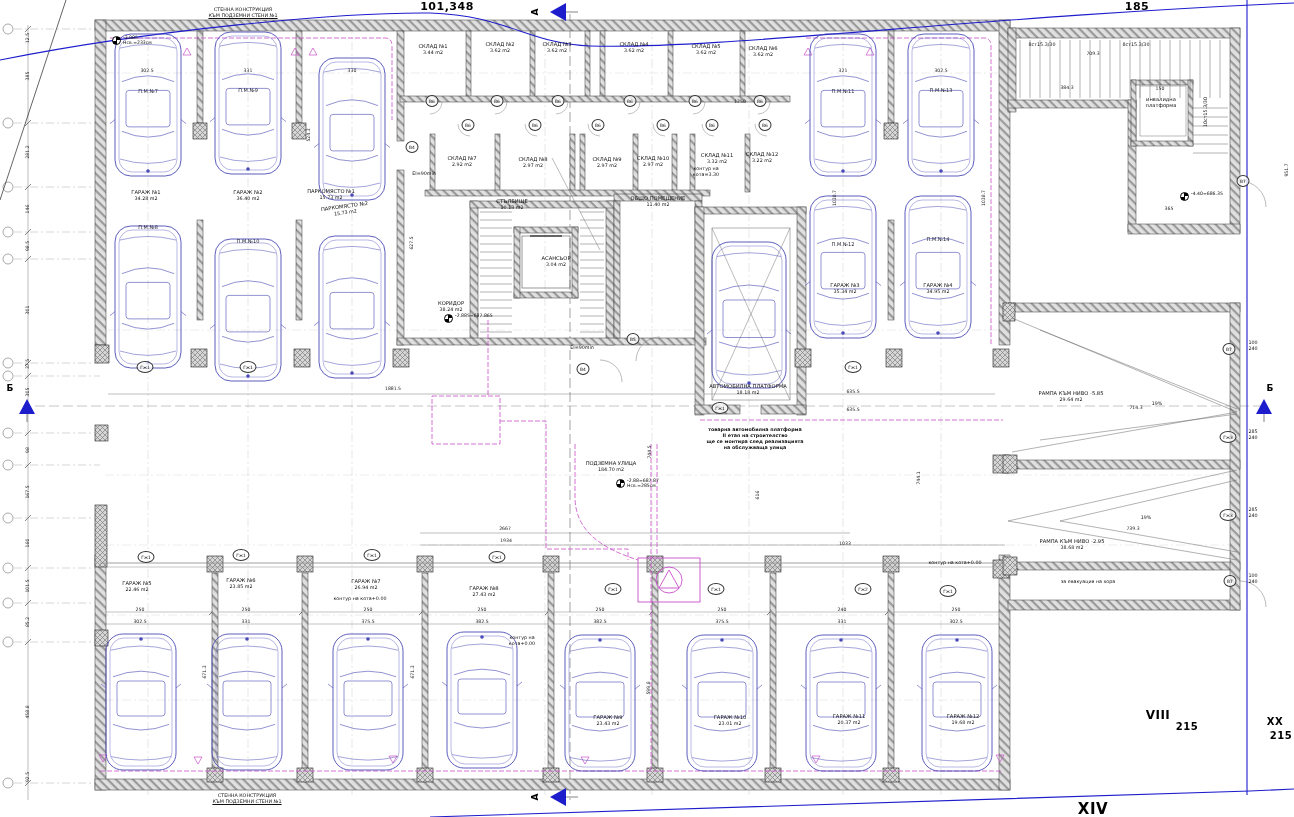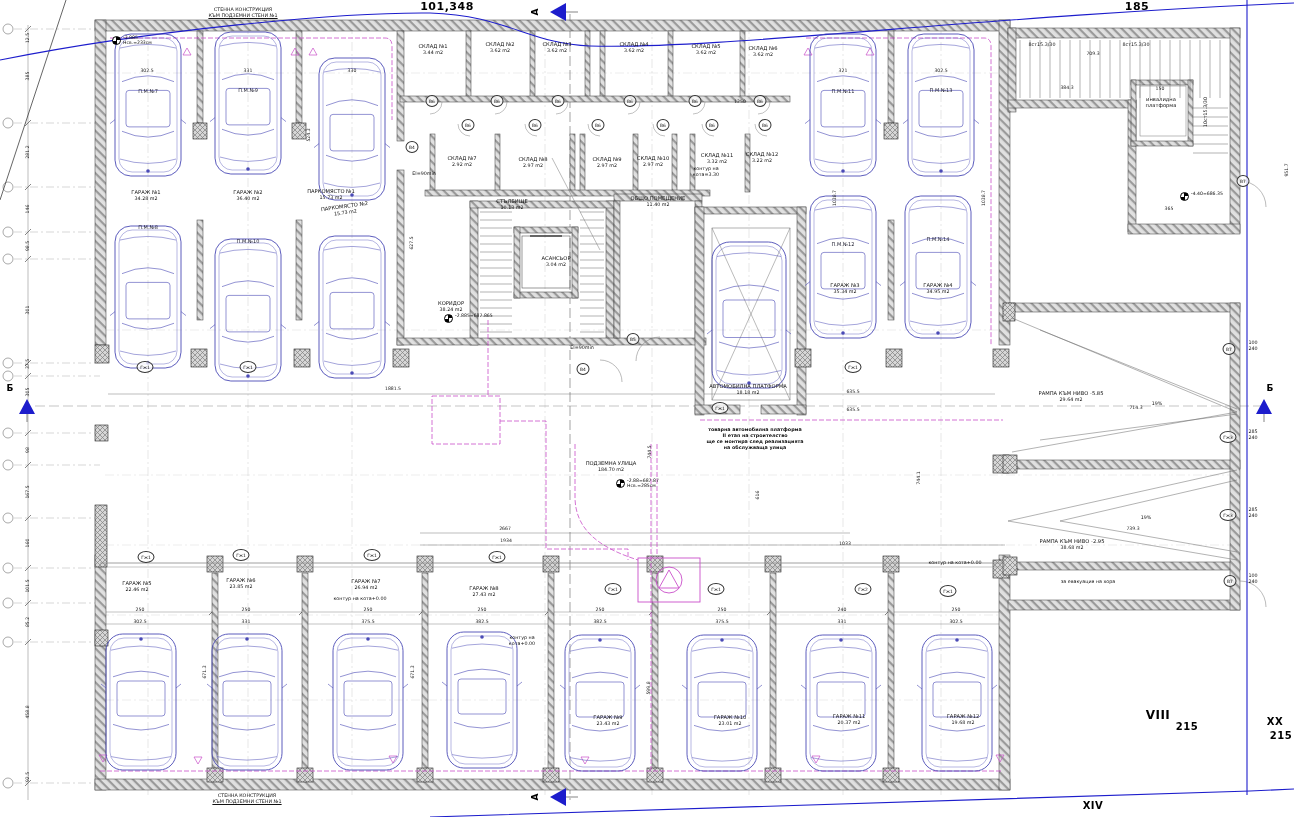--- a/index.html
+++ b/index.html
@@ -764,15 +764,15 @@
       <div class="elev" style="left: 1180px; top: 196px;">
         <span class="sym"></span>
         <span style="white-space: pre-line;">-4.40=686.35</span>
       </div>
       <div class="plot" style="left: 447px; top: 0px; font-size: 11px;">101,348</div>
       <div class="plot" style="left: 1137px; top: 0px; font-size: 11px;">185</div>
       <div class="plot" style="left: 1158px; top: 708px; font-size: 12px;">VIII</div>
       <div class="plot" style="left: 1187px; top: 721px; font-size: 10px;">215</div>
       <div class="plot" style="left: 1259px; top: 716px; font-size: 10px; margin-left: 16px;">XX</div>
       <div class="plot" style="left: 1281px; top: 730px; font-size: 10px;">215</div>
-      <div class="plot" style="left: 1093px; top: 800px; font-size: 10px;">XIV</div>
+      <div class="plot" style="left: 1093px; top: 800px; font-size: 15px;">XIV</div>
     </div>
 </div>
 
 </body></html>

